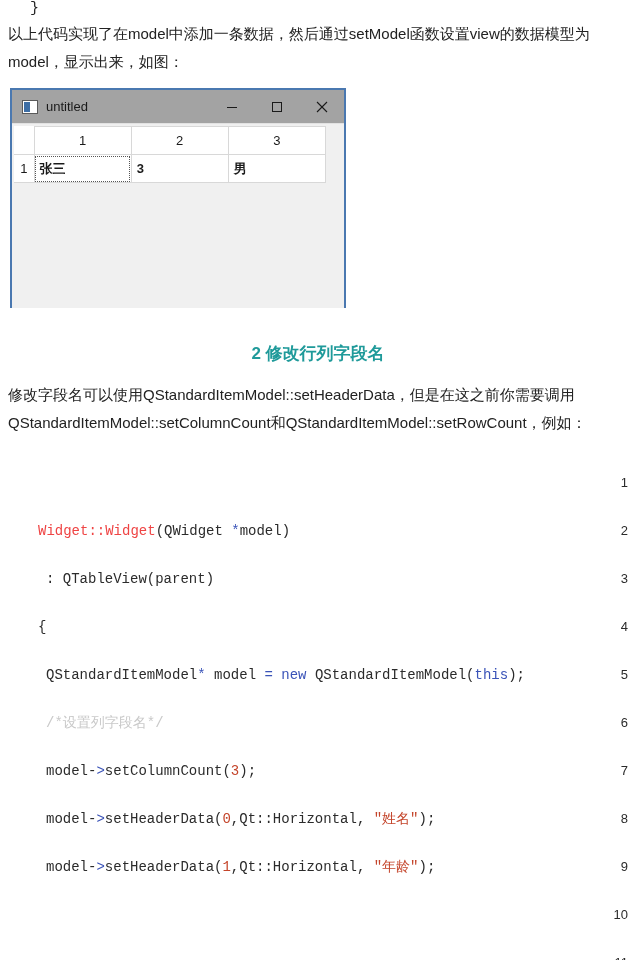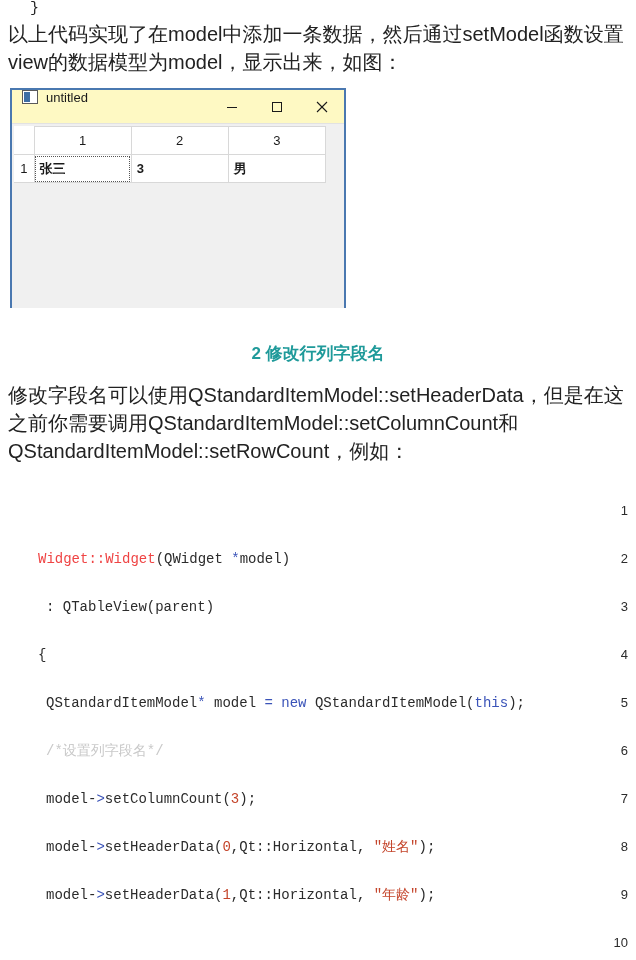--- a/index.html
+++ b/index.html
@@ -15,21 +15,21 @@
     min-height: 960px;
     position: relative;
     overflow: hidden;
   }
 
   .doc {
     padding: 0 8px;
   }
 
   .para {
-    font-size: 20px;
+    font-size: 15px;
     color: #222222;
     line-height: 28px;
     margin: 0 0 4px 0;
   }
 
   .top-brace {
     font-size: 15px;
     color: #222222;
     line-height: 18px;
     margin: 0 0 2px 22px;
@@ -40,23 +40,23 @@
   .qt-window {
     margin: 12px 0 0 2px;
     width: 336px;
     height: 220px;
     border: 2px solid #4a78b0;
     background: #f0f0f0;
     position: relative;
   }
   .qt-titlebar {
     height: 34px;
-    background: #fef9c3;
+    background: #a3a3a3;
     display: flex;
-    align-items: flex-start;
+    align-items: center;
     border-bottom: 1px solid #e2e2e2;
   }
   .qt-appicon {
     width: 16px;
     height: 14px;
     margin-left: 10px;
     margin-right: 8px;
     background: #ffffff;
     border: 1px solid #5a5a5a;
     position: relative;

